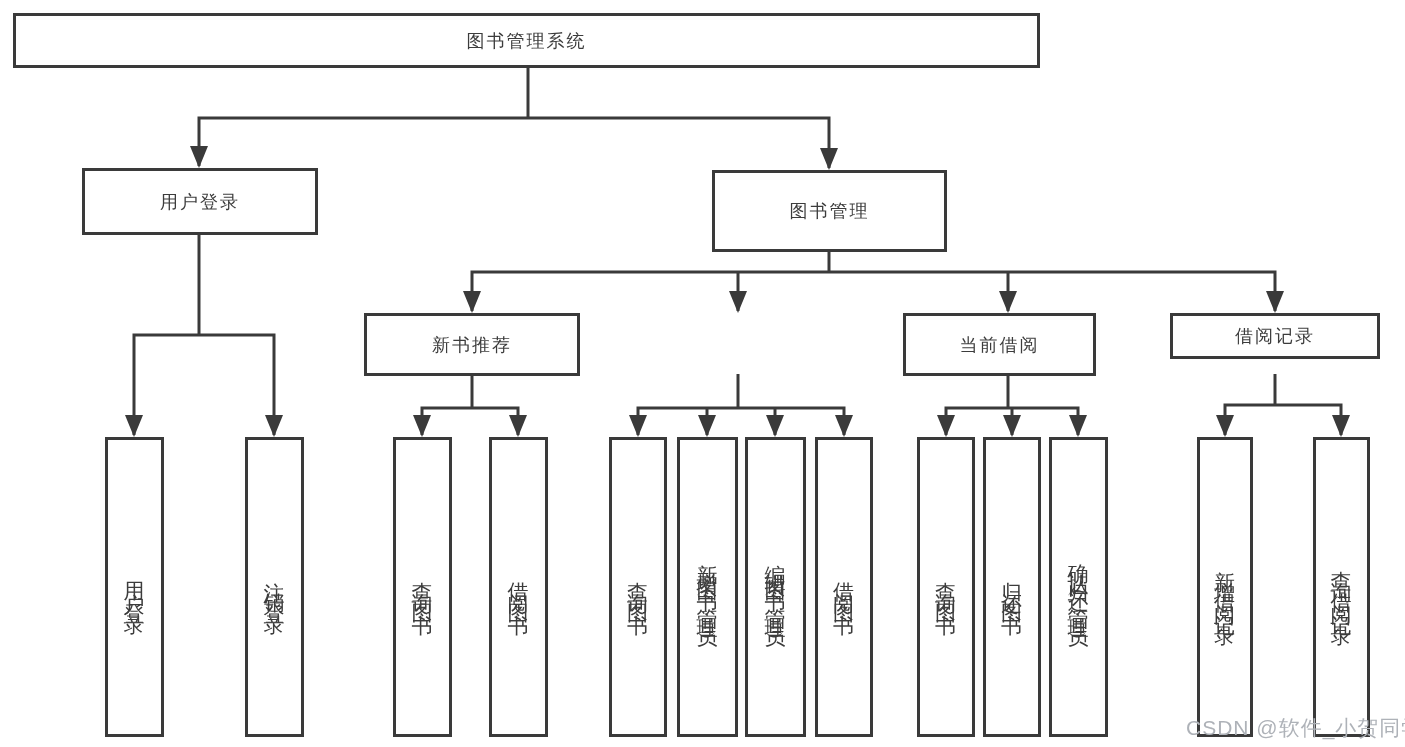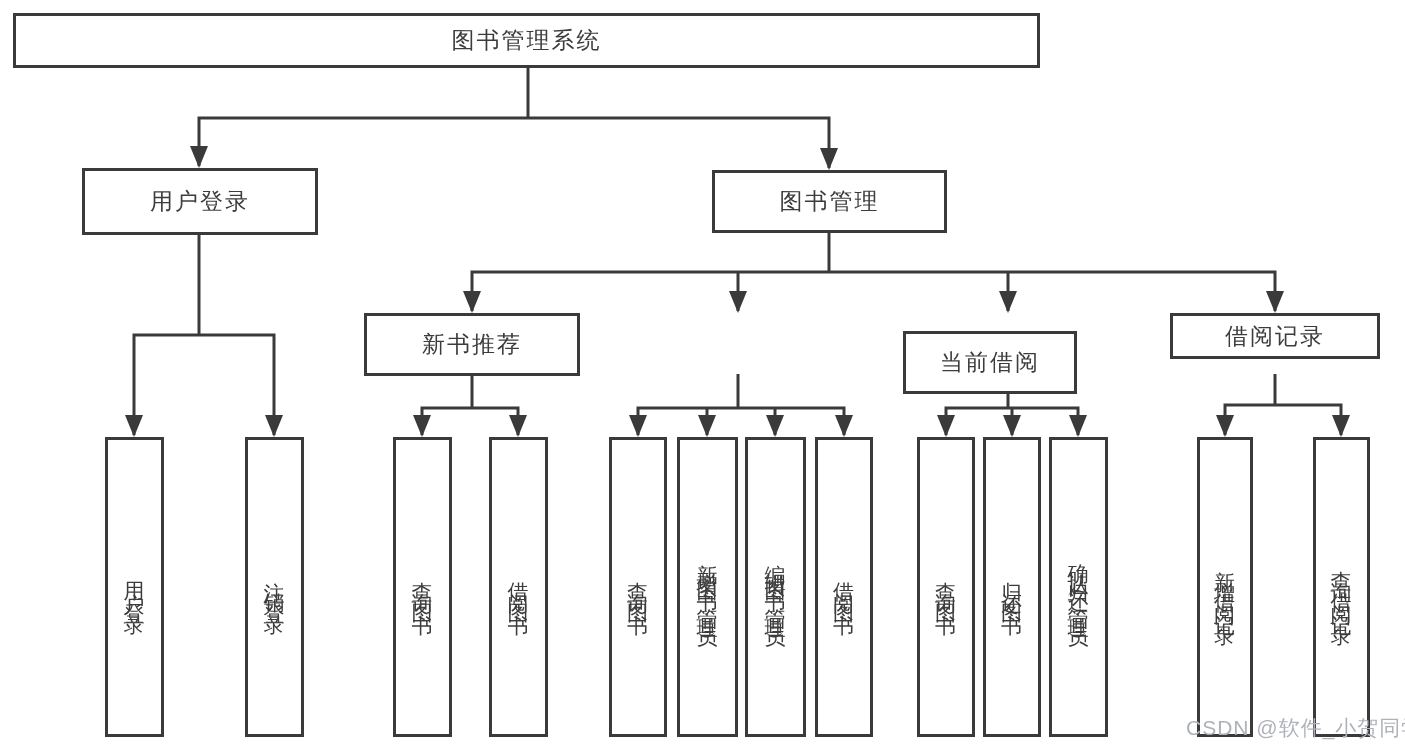--- a/index.html
+++ b/index.html
@@ -26,21 +26,21 @@
     position: absolute;
     box-sizing: border-box;
     border: 3px solid #3a3a3a;
     background: #ffffff;
     display: flex;
     align-items: center;
     justify-content: center;
     color: #3c3c3c;
   }
   .h-node span {
-    font-size: 23px;
+    font-size: 18px;
     letter-spacing: 2px;
     white-space: nowrap;
   }
   .root-node {
     border-width: 3px;
   }
   .v-node span {
     writing-mode: vertical-rl;
     text-orientation: mixed;
     font-size: 21px;
@@ -117,28 +117,28 @@
     </g>
   </svg>
 
   <div class="node h-node root-node" style="left:13px;top:13px;width:1027px;height:55px">
     <span>图书管理系统</span>
   </div>
 
   <div class="node h-node" style="left:82px;top:168px;width:236px;height:67px">
     <span>用户登录</span>
   </div>
-  <div class="node h-node" style="left:712px;top:170px;width:235px;height:63px">
+  <div class="node h-node" style="left:712px;top:170px;width:235px;height:82px">
     <span>图书管理</span>
   </div>
 
   <div class="node h-node" style="left:364px;top:313px;width:216px;height:63px">
     <span>新书推荐</span>
   </div>
-  <div class="node h-node" style="left:903px;top:331px;width:174px;height:63px">
+  <div class="node h-node" style="left:903px;top:313px;width:193px;height:63px">
     <span>当前借阅</span>
   </div>
   <div class="node h-node" style="left:1170px;top:313px;width:210px;height:46px">
     <span>借阅记录</span>
   </div>
 
   <div class="node v-node" style="left:105px;top:437px;width:59px;height:300px">
     <span>用户登录</span>
   </div>
   <div class="node v-node" style="left:245px;top:437px;width:59px;height:300px">

